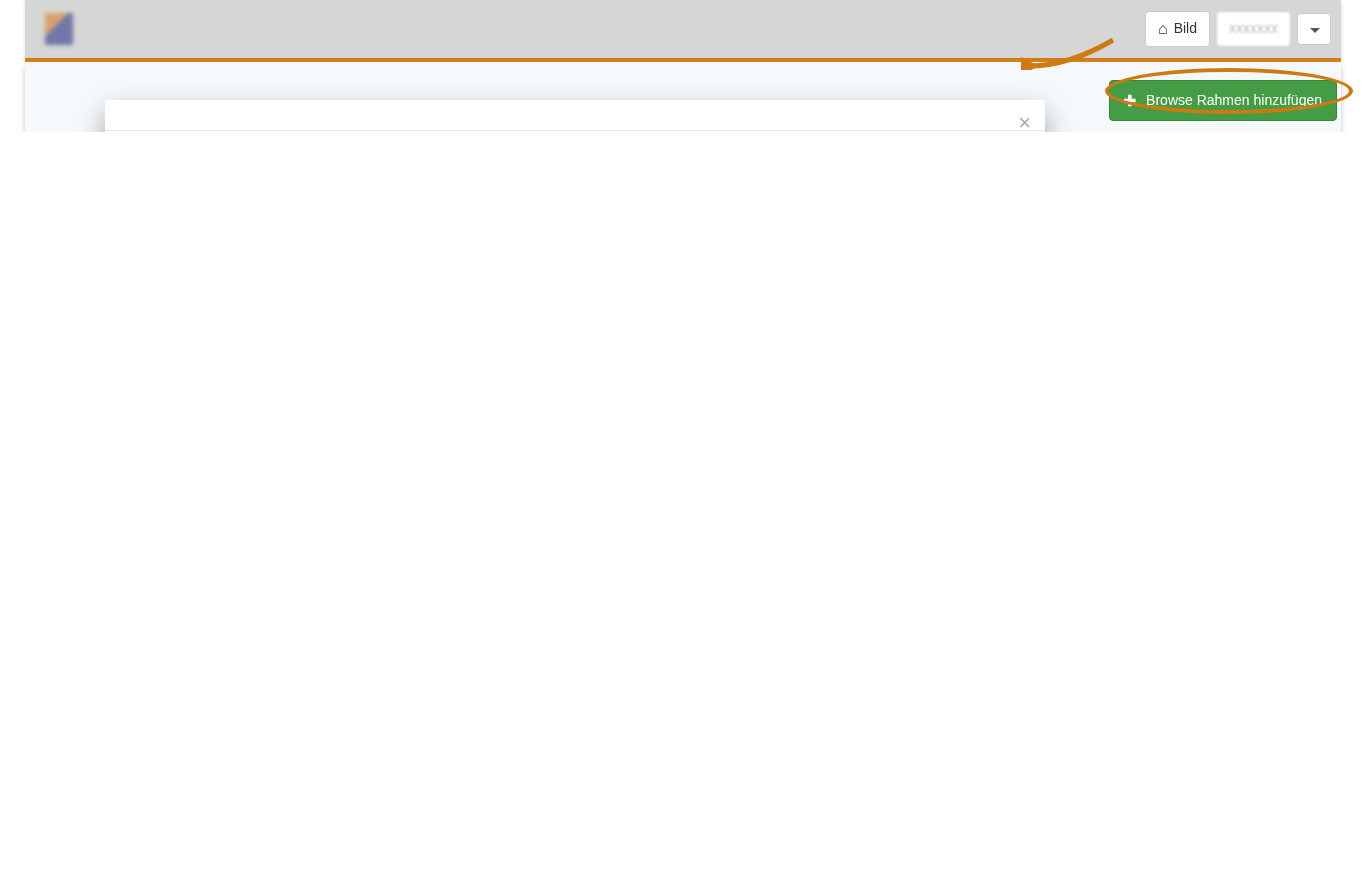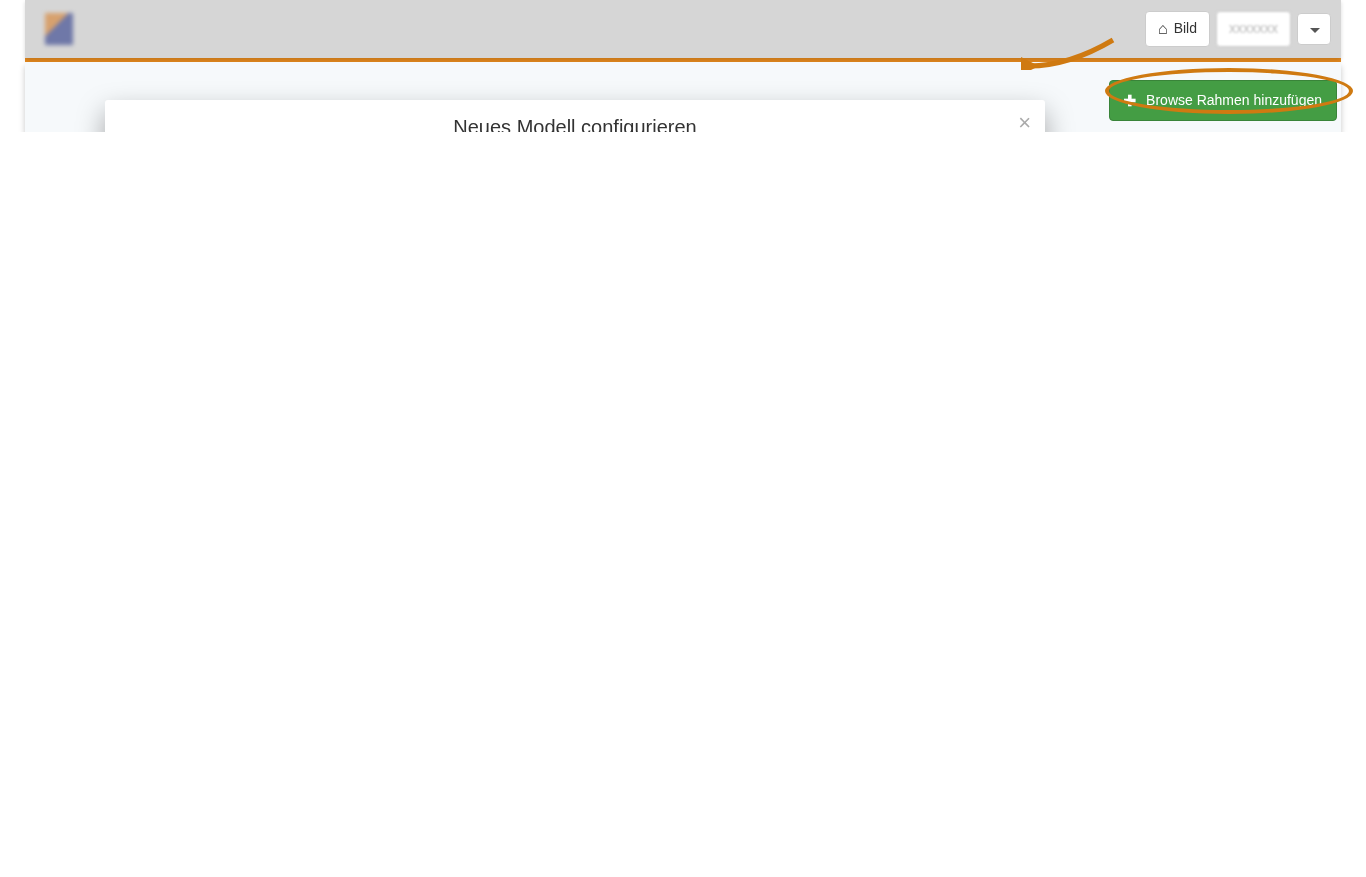--- a/index.html
+++ b/index.html
@@ -204,21 +204,20 @@
     <defs>
       <marker id="ah" markerWidth="10" markerHeight="10" refX="2" refY="5" orient="auto">
         <path d="M0,5 L10,0 L8,5 L10,10 Z" fill="#cf7a11"></path>
       </marker>
     </defs>
     <path d="M92,4 Q48,30 8,30" stroke="#cf7a11" stroke-width="5" fill="none" marker-end="url(#ah)"></path>
   </svg>
 
   <div class="modal">
     <div class="modal-header">
-      <h3>Neues Modell configurieren</h3>
       <span class="modal-close">×</span>
     </div>
 
     <div class="modal-body">
       <div class="form-row">
         <label>Name</label>
         <input type="text" value="" style="">
         <label style="margin-left:20px">Modell Id</label>
         <input type="text" value="" style="">
         <label style="margin-left:52px">Bild</label>

